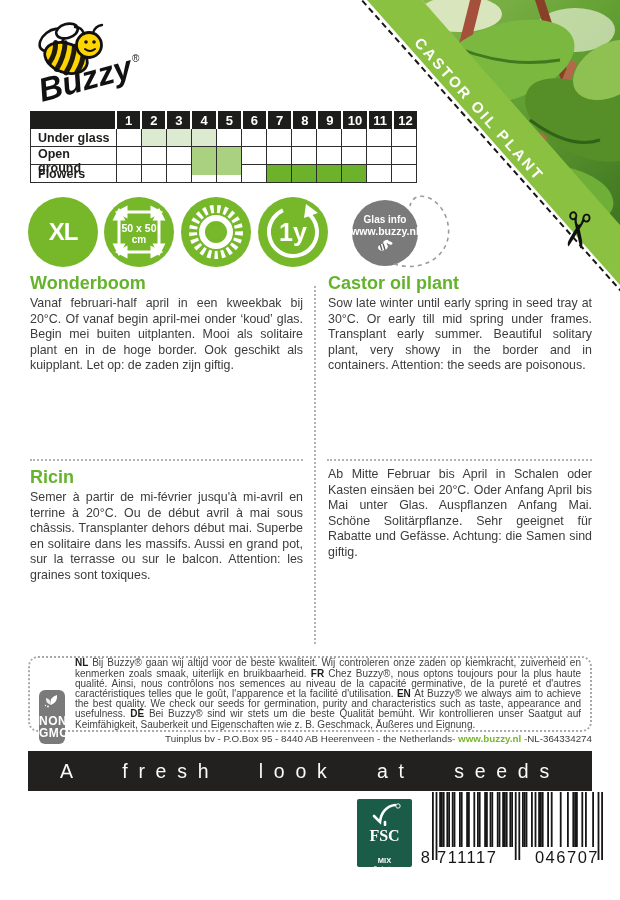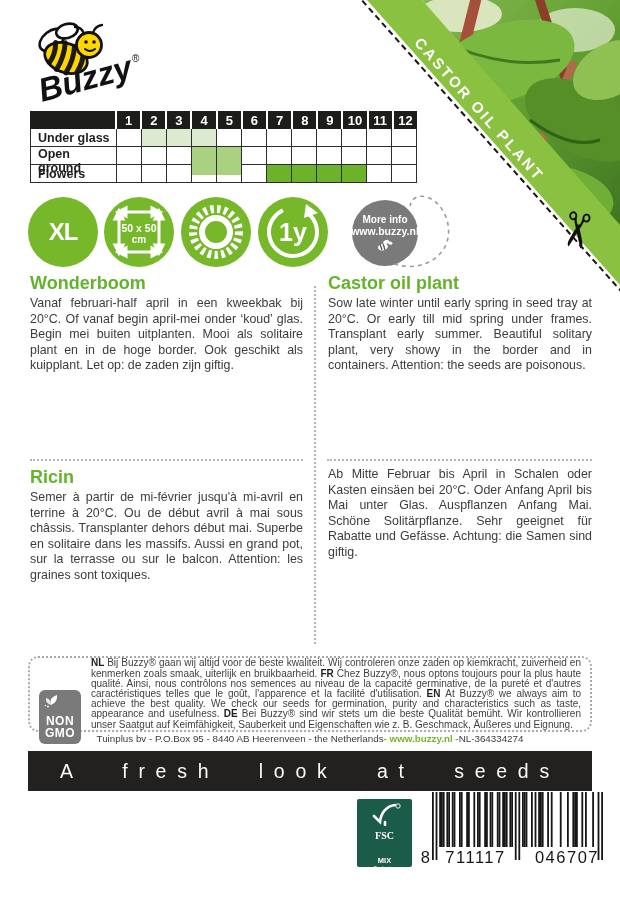--- a/index.html
+++ b/index.html
@@ -57,49 +57,49 @@
   .q1{left:30px;top:273px;width:273px;} .q2{left:328px;top:273px;width:264px;}
   .q3{left:30px;top:467px;width:273px;} .q4{left:328px;top:467px;width:264px;}
   .hdiv{position:absolute;top:459px;border-top:2px dotted #b3b3b3;z-index:5;}
   .hdiv-l{left:30px;width:273px;} .hdiv-r{left:327px;width:265px;}
   .vdiv{position:absolute;left:314px;top:286px;height:358px;border-left:2px dotted #b3b3b3;z-index:5;}
 
   
   .infobox{position:absolute;left:28px;top:656px;width:564px;height:76px;box-sizing:border-box;
            border:2px dotted #a8a8a8;border-radius:10px;display:flex;gap:10px;align-items:center;
            padding:5px 9px;z-index:5;}
-  .nongmo{position:relative;width:42px;height:54px;background:var(--gray-badge);border-radius:6px;flex-shrink:0;margin-top:45px;}
+  .nongmo{position:relative;width:26px;height:54px;background:var(--gray-badge);border-radius:6px;flex-shrink:0;margin-top:45px;}
   .nongmo .txt{position:absolute;left:0;right:0;bottom:4px;text-align:center;color:#fff;font-weight:bold;
                font-size:12px;line-height:12.5px;letter-spacing:0.5px;}
   .nongmo svg{position:absolute;left:4px;top:3px;}
   .quality{flex:1;font-size:10px;line-height:10.2px;text-align:justify;color:#3f3f3e;}
   .quality b{color:#1d1d1b;}
 
-  .addr-row{position:absolute;left:28px;top:733px;width:564px;display:flex;justify-content:center;
+  .addr-row{position:absolute;left:28px;top:733px;width:564px;display:flex;justify-content:flex-end;
             align-items:baseline;font-size:9.8px;z-index:5;}
   .addr-row .web{color:var(--green);font-weight:bold;}
 
   
   .banner{position:absolute;left:28px;top:751px;width:564px;height:40px;background:var(--banner-black);
           color:#fafafa;display:flex;align-items:center;justify-content:center;font-size:19.5px;
           letter-spacing:0.55em;word-spacing:1.2em;z-index:5;}
 
   
   .fsc{position:absolute;left:357px;top:799px;width:55px;height:68px;background:var(--fsc-green);
        border-radius:2px;color:#fff;text-align:center;z-index:5;}
-  .fsc .name{font-family:"Liberation Serif","DejaVu Serif",serif;font-weight:bold;font-size:10px;line-height:11px;}
+  .fsc .name{font-family:"Liberation Serif","DejaVu Serif",serif;font-weight:bold;font-size:16px;line-height:11px;}
   .fsc .type{font-weight:bold;font-size:7.5px;margin-top:15px;}
   .fsc .sub{font-size:4.6px;margin-top:1px;}
   .fsc .rule{height:0;border-top:1px solid rgba(255,255,255,.65);margin:2px 6px;}
   .fsc .lic{font-weight:bold;font-size:5.6px;}
   .barcode{position:absolute;left:432px;top:792px;z-index:5;}
   .bc-digit{position:absolute;top:848px;font-size:16.5px;color:#161616;z-index:5;
             font-family:"Liberation Sans","DejaVu Sans",sans-serif;}
   .bc-first{left:414px;width:16px;text-align:right;}
-  .bc-g1{left:437px;width:77px;text-align:center;letter-spacing:1.5px;}
+  .bc-g1{left:437px;width:77px;letter-spacing:1.5px;}
   .bc-g2{left:522px;width:77px;text-align:right;letter-spacing:1.5px;}
 </style>
 </head>
 <body>
 
 <div class="sheet">
 
   <div class="photo">
     <svg width="300" height="290" viewBox="0 0 300 290">
       <defs>
@@ -248,40 +248,40 @@
 
   <div class="badge badge-year">
     <svg width="70" height="70" viewBox="0 0 70 70">
       <circle cx="35" cy="35" r="24" fill="none" stroke="#fff" stroke-width="4" stroke-dasharray="125 26" transform="rotate(-55 35 35)"></circle>
       <polygon points="48,7 60,16 46,21" fill="#fff"></polygon>
       <text x="35" y="44" text-anchor="middle" font-size="25" font-weight="bold" fill="#fff" font-family="Liberation Sans, sans-serif">1y</text>
     </svg>
   </div>
 
   <div class="badge badge-info">
-    <span class="l1">More info</span>
+    <span class="l1">Glas info</span>
     <span class="l2">www.buzzy.nl</span>
     <svg width="18" height="13" viewBox="0 0 18 13" style="margin-top:2px">
       <ellipse cx="7" cy="8" rx="5" ry="3.4" fill="#fff" transform="rotate(-15 7 8)"></ellipse>
       <path d="M4 5 l2 6 M7 4.5 l2 6.5" stroke="#5d5d5d" stroke-width="1.4"></path>
       <ellipse cx="10" cy="3" rx="3" ry="1.8" fill="#fff" transform="rotate(-25 10 3)"></ellipse>
       <ellipse cx="14" cy="4" rx="2.6" ry="1.6" fill="#fff" transform="rotate(15 14 4)"></ellipse>
     </svg>
   </div>
   <svg class="flightpath" width="140" height="120" viewBox="0 0 140 120">
     <path d="M64 94 C 96 104, 126 82, 117 50 C 110 26, 84 18, 80 36" fill="none" stroke="#9b9b9b" stroke-width="1.6" stroke-dasharray="4 4"></path>
   </svg>
 
   <div class="desc q1">
     <h3>Wonderboom</h3>
     <p>Vanaf februari-half april in een kweekbak bij 20°C. Of vanaf begin april-mei onder ‘koud’ glas. Begin mei buiten uitplanten. Mooi als solitaire plant en in de hoge border. Ook geschikt als kuipplant. Let op: de zaden zijn giftig.</p>
   </div>
   <div class="desc q2">
     <h3>Castor oil plant</h3>
-    <p>Sow late winter until early spring in seed tray at 20°C. Or early till mid spring under frames. Transplant early summer. Beautiful solitary plant, very showy in the border and in containers. Attention: the seeds are poisonous.</p>
+    <p>Sow late winter until early spring in seed tray at 30°C. Or early till mid spring under frames. Transplant early summer. Beautiful solitary plant, very showy in the border and in containers. Attention: the seeds are poisonous.</p>
   </div>
   <div class="hdiv hdiv-l"></div>
   <div class="hdiv hdiv-r"></div>
   <div class="vdiv"></div>
   <div class="desc q3">
     <h3>Ricin</h3>
     <p>Semer à partir de mi-février jusqu'à mi-avril en terrine à 20°C. Ou de début avril à mai sous châssis. Transplanter dehors début mai. Superbe en solitaire dans les massifs. Aussi en grand pot, sur la terrasse ou sur le balcon. Attention: les graines sont toxiques.</p>
   </div>
   <div class="desc q4">
     <p>Ab Mitte Februar bis April in Schalen oder Kasten einsäen bei 20°C. Oder Anfang April bis Mai unter Glas. Auspflanzen Anfang Mai. Schöne Solitärpflanze. Sehr geeignet für Rabatte und Gefässe. Achtung: die Samen sind giftig.</p>

